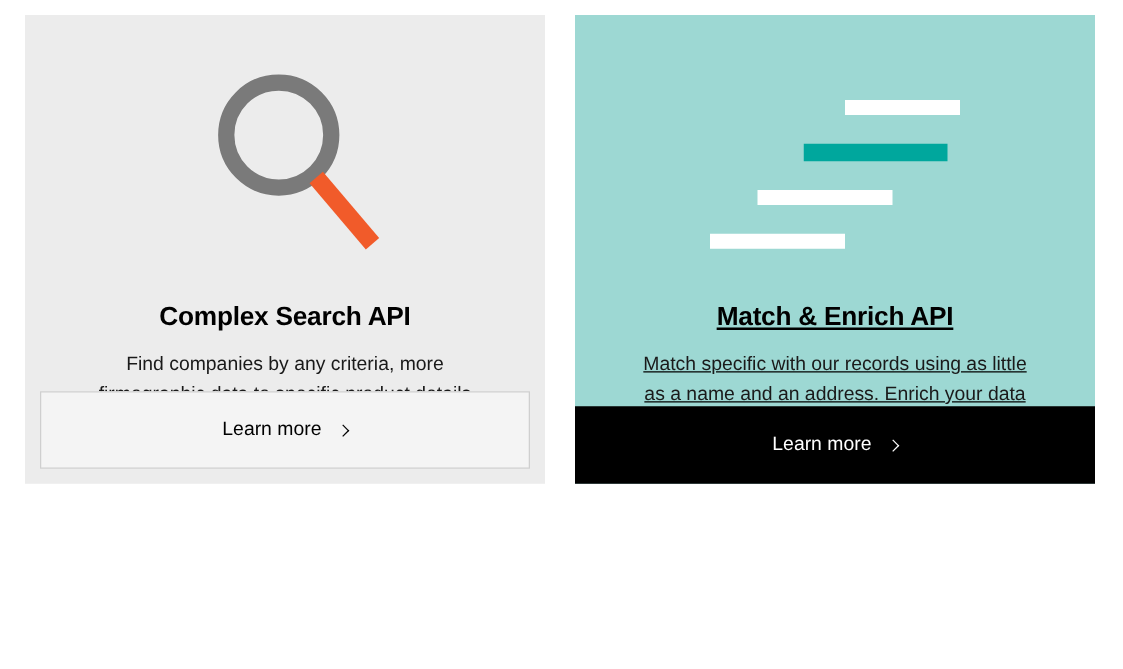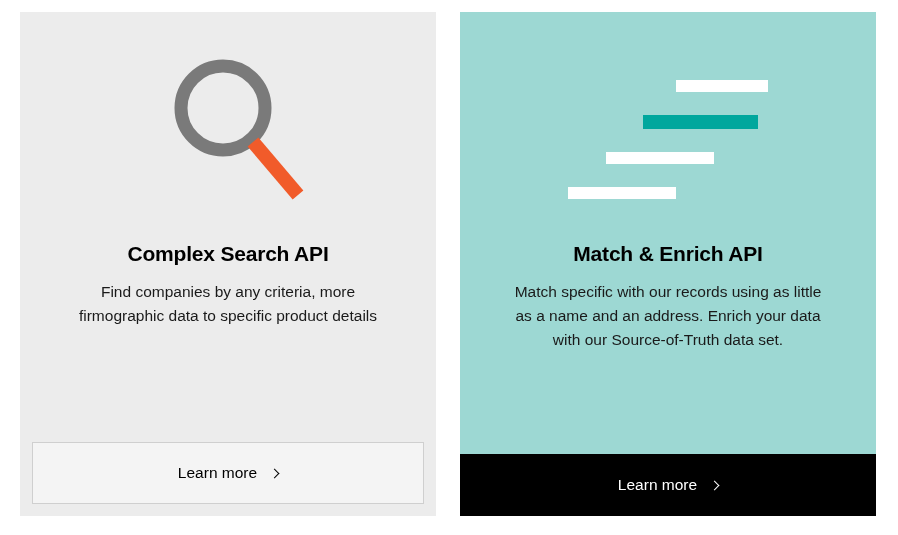--- a/index.html
+++ b/index.html
@@ -14,30 +14,31 @@
       height: 535px;
       overflow: hidden;
     }
     .container {
       display: flex;
       gap: 24px;
       padding: 12px 20px;
     }
     .card {
       width: 416px;
-      height: 504px;
+      height: 375px;
       display: flex;
       flex-direction: column;
       position: relative;
     }
     .card-light {
       background: #ececec;
     }
     .card-teal {
       background: #9dd8d3;
+      text-decoration: underline;
     }
     .card-icon-area {
       flex: 0 0 auto;
       display: flex;
       align-items: flex-start;
       justify-content: center;
       padding-top: 38px;
       height: 230px;
     }
     .card-content {

